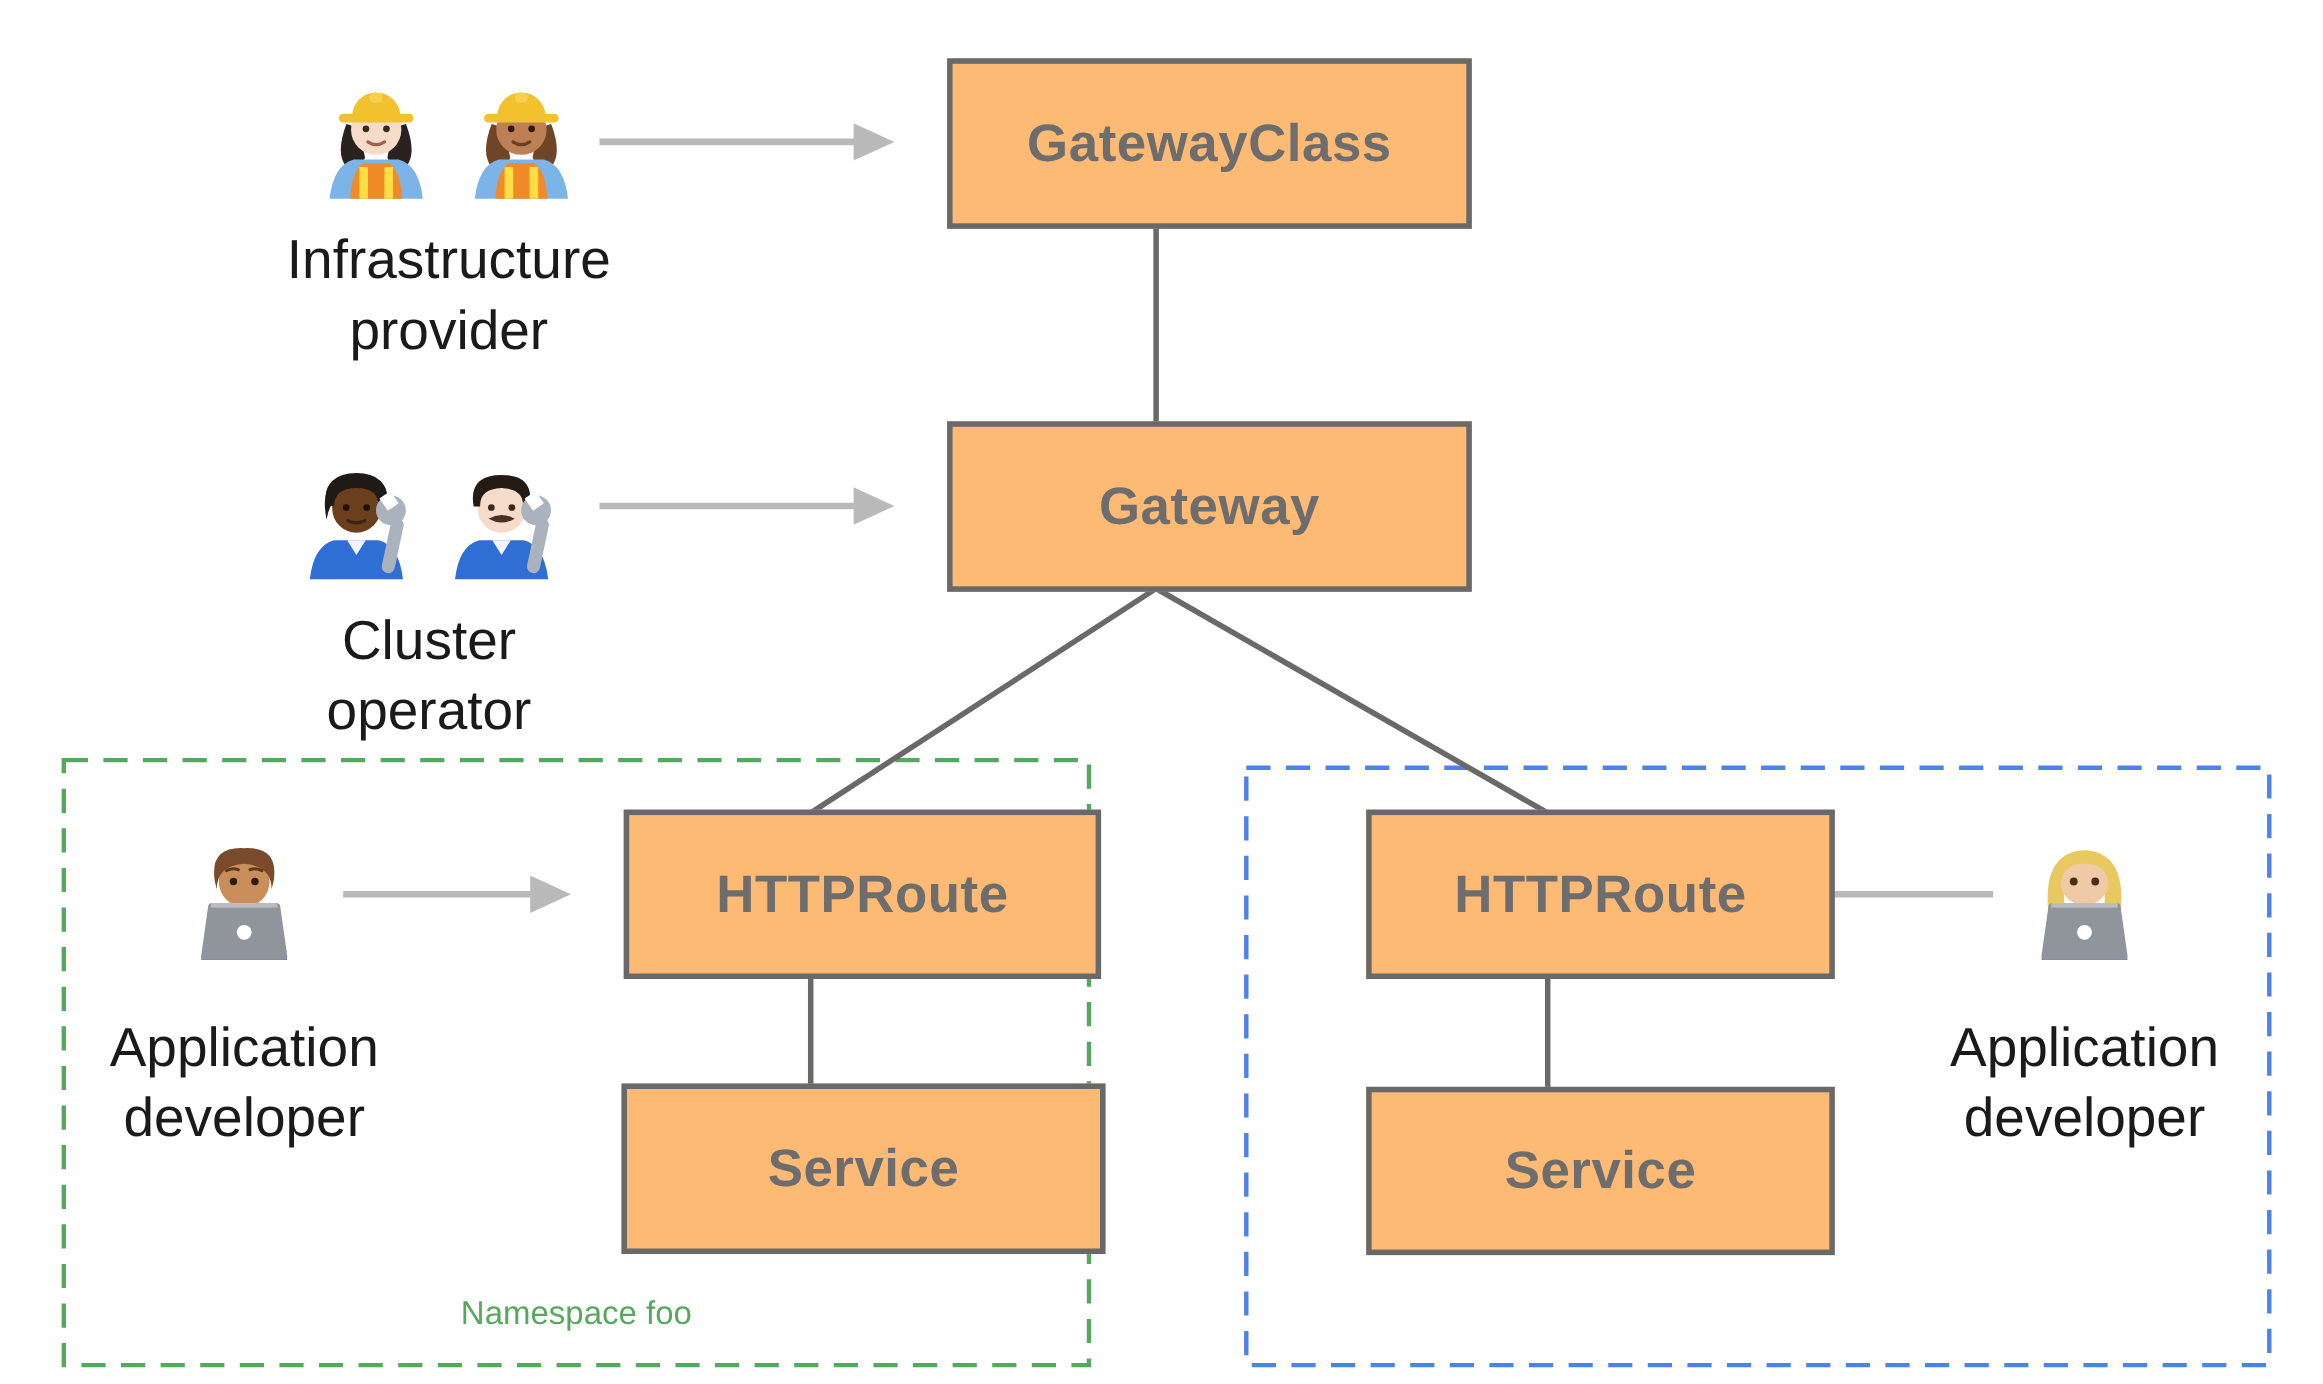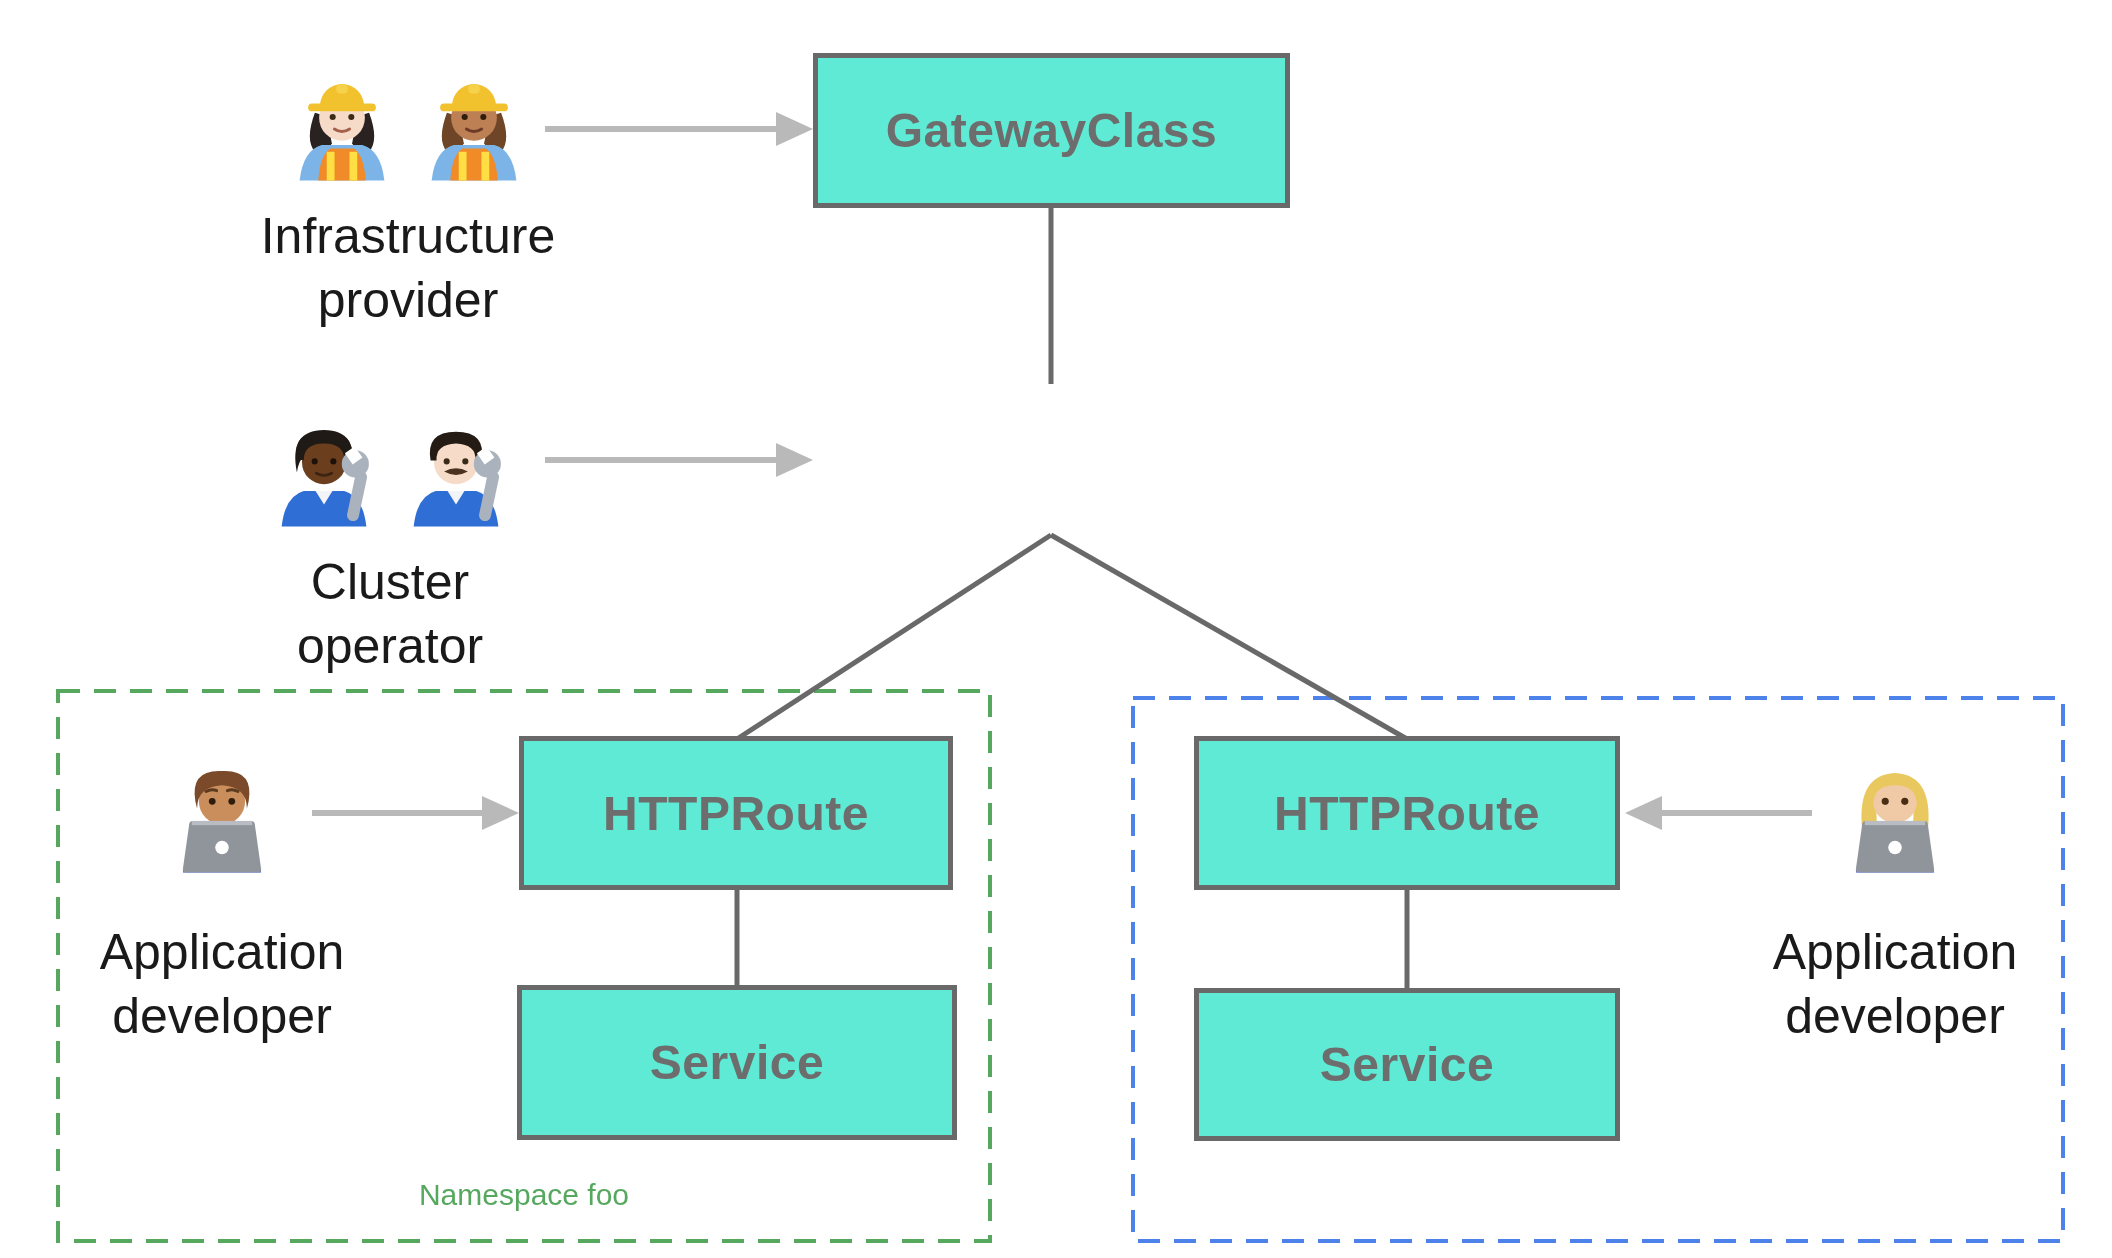--- a/index.html
+++ b/index.html
@@ -10,23 +10,23 @@
   .overlay{position:absolute;left:0;top:0;width:2112px;height:1258px;z-index:1;}
 
   .connector{stroke:var(--connector,#696969);stroke-width:5;fill:none;}
   .arrow-shaft{stroke:var(--arrow,#b9b9b9);stroke-width:6;fill:none;}
   .arrow-head{fill:var(--arrow,#b9b9b9);stroke:none;}
   .ns-rect{fill:none;stroke-width:4;stroke-dasharray:22 14;}
   .ns-rect.foo{stroke:var(--namespace_foo,#57a85f);}
   .ns-rect.bar{stroke:var(--namespace_bar,#4d82ea);}
 
   .node{
-    position:absolute;z-index:2;background:#5eead4;
+    position:absolute;z-index:2;background:#fdba74;
     border:5px solid var(--node_border,#696969);
-    display:flex;align-items:center;justify-content:center;box-sizing:border-box;
+    display:flex;align-items:center;justify-content:center;box-sizing:border-box;margin-left:48px;
   }
   .node-label{
     color:var(--node_text,#6d6d6d);font-size:48px;font-weight:bold;letter-spacing:0.5px;
   }
 
   .ns-label{
     position:absolute;z-index:2;text-align:center;font-size:30px;font-weight:normal;
   }
   .ns-label.foo{color:var(--namespace_foo,#57a85f);}
   .ns-label.bar{color:var(--namespace_bar,#4d82ea);}
@@ -75,20 +75,23 @@
     <g>
       <line class="arrow-shaft" x1="1812" y1="813" x2="1659" y2="813"></line>
       <polygon class="arrow-head" points="1625,813 1662,796 1662,830"></polygon>
     </g>
   </svg>
 
   <div class="node" style="left:813px;top:53px;width:477px;height:155px">
     <span class="node-label">GatewayClass</span>
   </div>
 
+  <div class="node" style="left:813px;top:383px;width:477px;height:155px">
+    <span class="node-label">Gateway</span>
+  </div>
 
   <div class="node" style="left:519px;top:736px;width:434px;height:154px">
     <span class="node-label">HTTPRoute</span>
   </div>
 
   <div class="node" style="left:517px;top:985px;width:440px;height:155px">
     <span class="node-label">Service</span>
   </div>
 
   <div class="node" style="left:1194px;top:736px;width:426px;height:154px">

